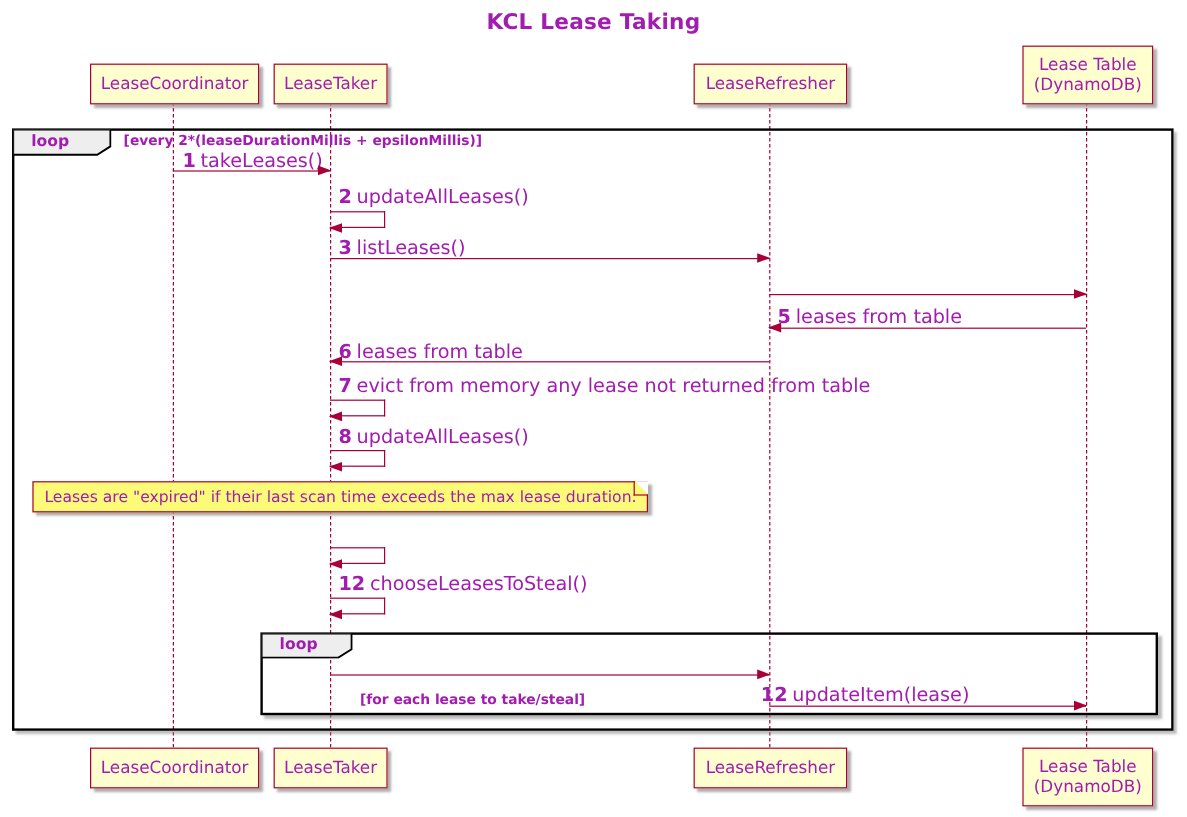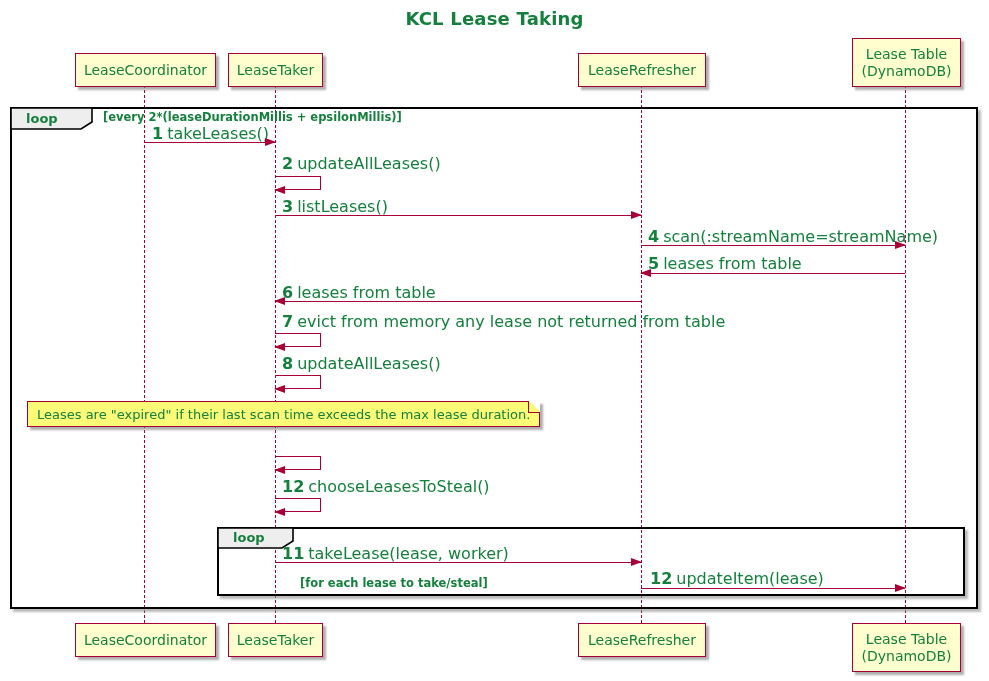--- a/index.html
+++ b/index.html
@@ -1,18 +1,18 @@
 <!DOCTYPE html>
 <html><head>
 <meta charset="utf-8">
 <style>
   html,body{margin:0;padding:0;background:#ffffff;}
   #canvas{
     position:relative;width:989px;height:681px;background:#ffffff;overflow:hidden;
-    font-family:"DejaVu Sans","Liberation Sans",sans-serif;color:#15803d;
+    font-family:"DejaVu Sans","Liberation Sans",sans-serif;color:#a21caf;
   }
   .title{position:absolute;top:8px;left:0;width:100%;text-align:center;
     font-size:18px;font-weight:700;letter-spacing:0.2px;}
   .pbox{position:absolute;background:#FEFECE;border:1.5px solid #A80036;
     box-shadow:3px 3px 2px rgba(120,120,120,0.6);
     display:flex;align-items:center;justify-content:center;
     font-size:14px;text-align:center;white-space:pre-line;line-height:17px;}
   .lifeline{position:absolute;width:0;border-left:1px dashed #A80036;}
   .frame{position:absolute;border:2px solid #000;box-shadow:3px 3px 2px rgba(140,140,140,0.6);}
   .pent{position:absolute;}
@@ -76,21 +76,20 @@
 
   <div class="msg" style="left:152px;top:126px;"><b>1</b><span>takeLeases()</span></div>
   <div class="arrow right" style="left:144px;top:142px;width:131px;"></div>
 
   <div class="msg" style="left:282px;top:156px;"><b>2</b><span>updateAllLeases()</span></div>
   <div class="self" style="left:275px;top:176px;"></div>
 
   <div class="msg" style="left:282px;top:199px;"><b>3</b><span>listLeases()</span></div>
   <div class="arrow right" style="left:275px;top:215px;width:366px;"></div>
 
-  <div class="msg" style="left:648px;top:229px;"><b>4</b><span>scan(:streamName=streamName)</span></div>
   <div class="arrow right" style="left:641px;top:245px;width:264px;"></div>
 
   <div class="msg" style="left:648px;top:256px;"><b>5</b><span>leases from table</span></div>
   <div class="arrow left" style="left:641px;top:273px;width:264px;"></div>
 
   <div class="msg" style="left:282px;top:285px;"><b>6</b><span>leases from table</span></div>
   <div class="arrow left" style="left:275px;top:301px;width:366px;"></div>
 
   <div class="msg" style="left:282px;top:314px;"><b>7</b><span>evict from memory any lease not returned from table</span></div>
   <div class="self" style="left:275px;top:333px;"></div>
@@ -101,19 +100,18 @@
   <div class="note" style="left:27px;top:401px;">
     <span>Leases are "expired" if their last scan time exceeds the max lease duration.</span>
     <span class="fold"></span>
   </div>
 
   <div class="self" style="left:275px;top:456px;"></div>
 
   <div class="msg" style="left:282px;top:479px;"><b>12</b><span>chooseLeasesToSteal()</span></div>
   <div class="self" style="left:275px;top:498px;"></div>
 
-  <div class="msg" style="left:282px;top:546px;"><b>11</b><span>takeLease(lease, worker)</span></div>
   <div class="arrow right" style="left:275px;top:562px;width:366px;"></div>
 
-  <div class="msg" style="left:650px;top:571px;"><b>12</b><span>updateItem(lease)</span></div>
+  <div class="msg" style="left:634px;top:571px;"><b>12</b><span>updateItem(lease)</span></div>
   <div class="arrow right" style="left:641px;top:588px;width:264px;"></div>
 
 </div>
 
 </body></html>

